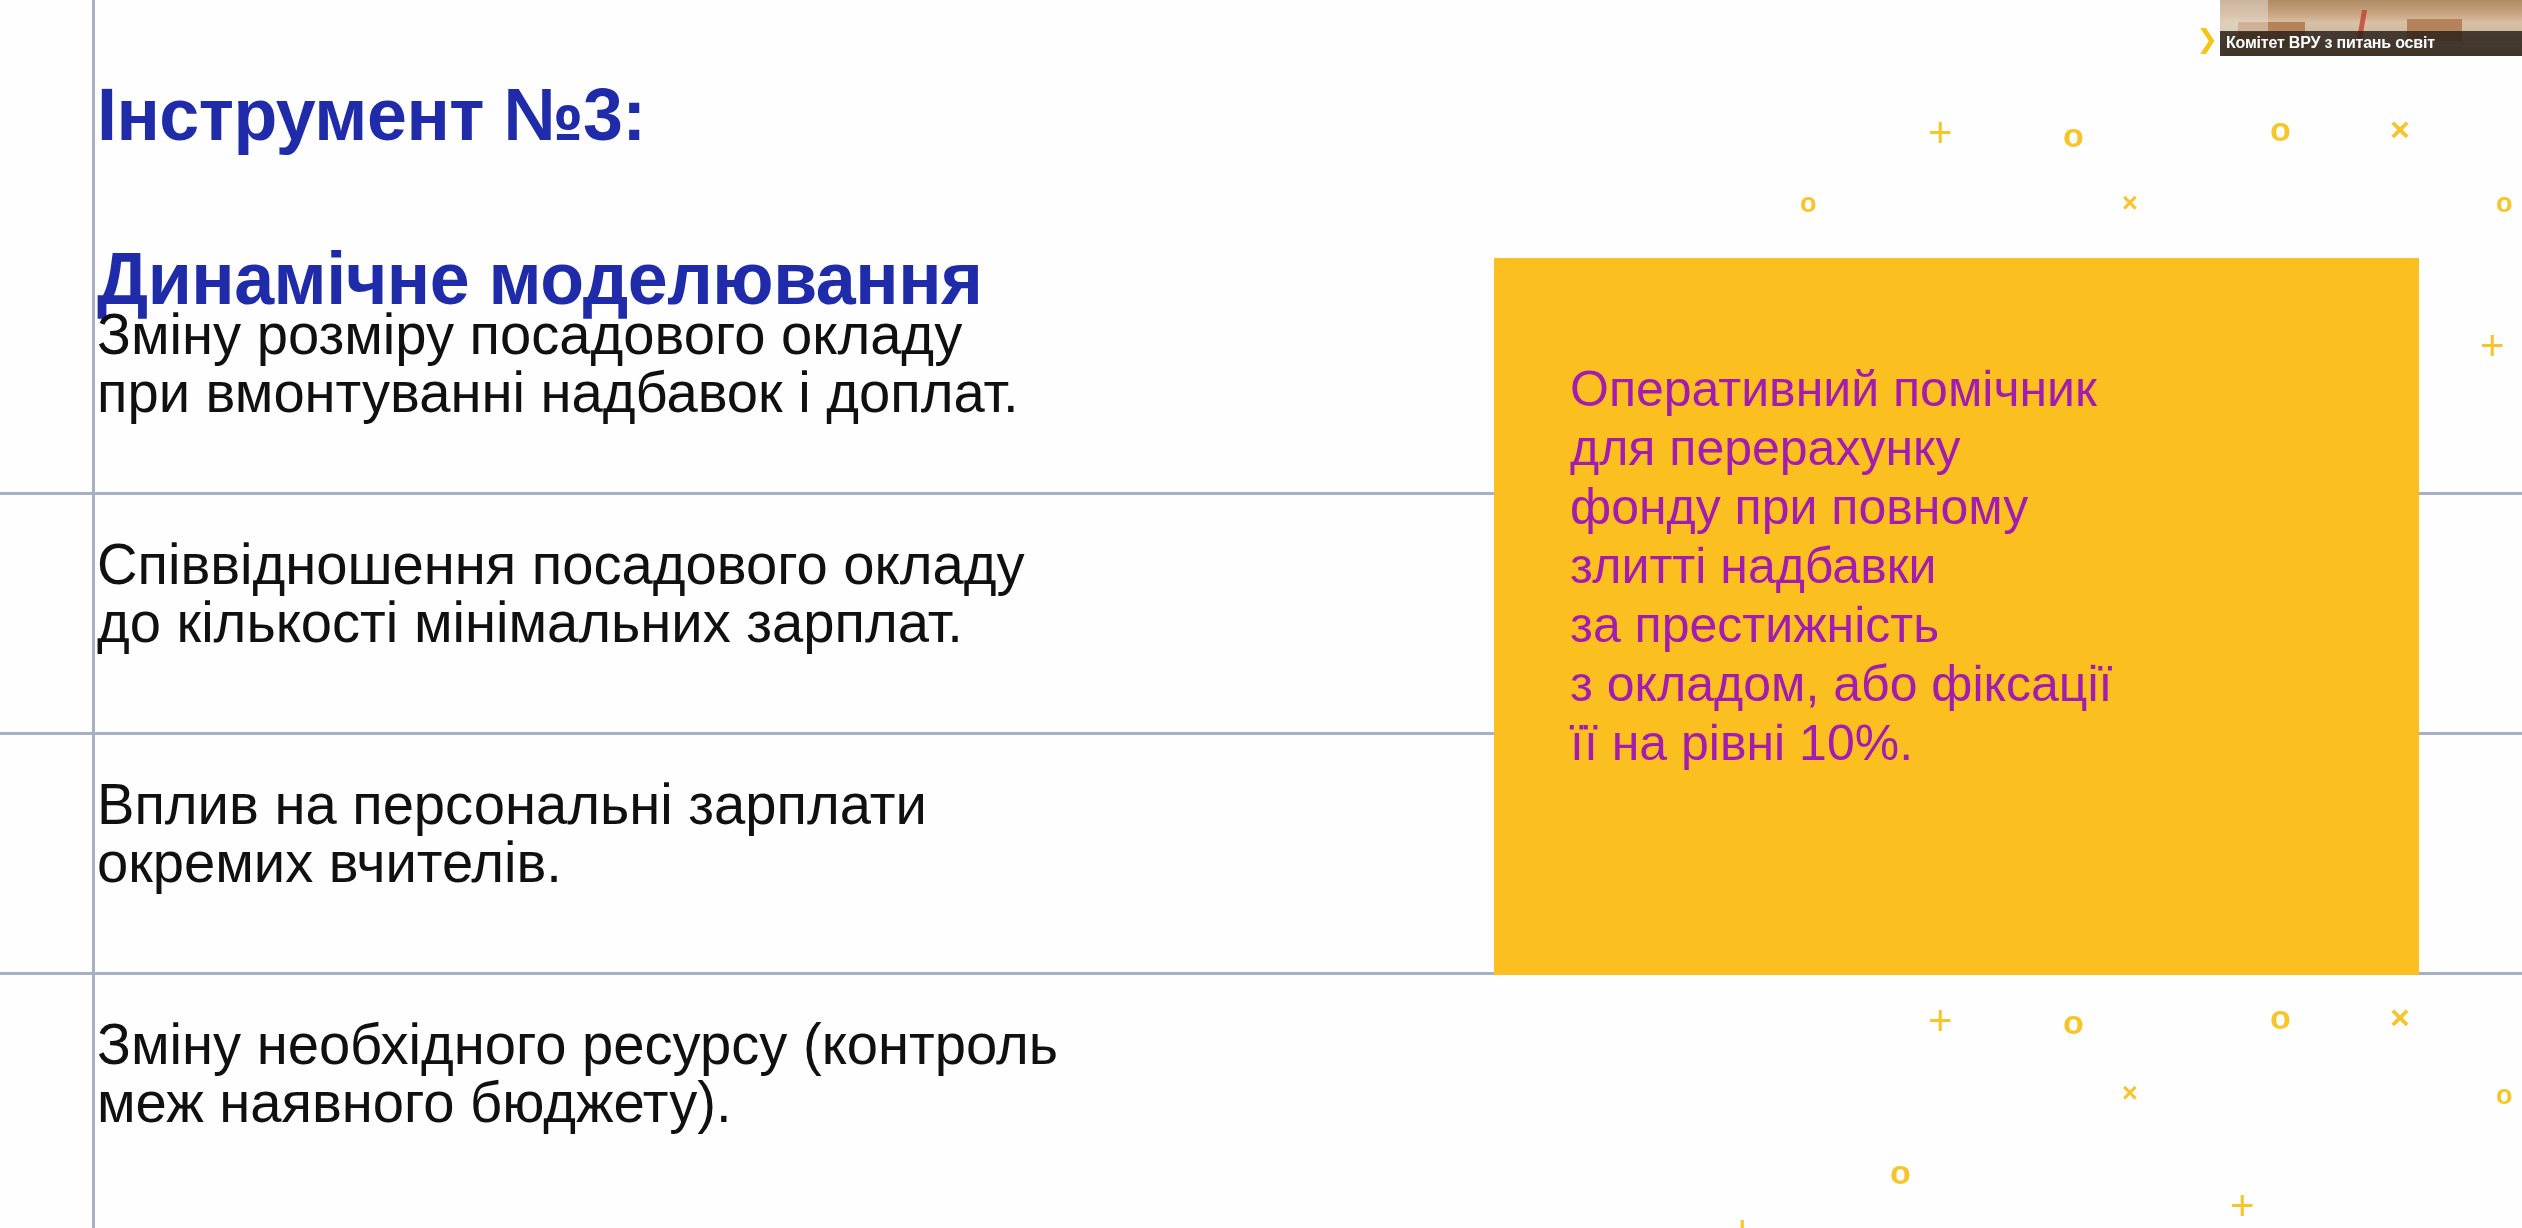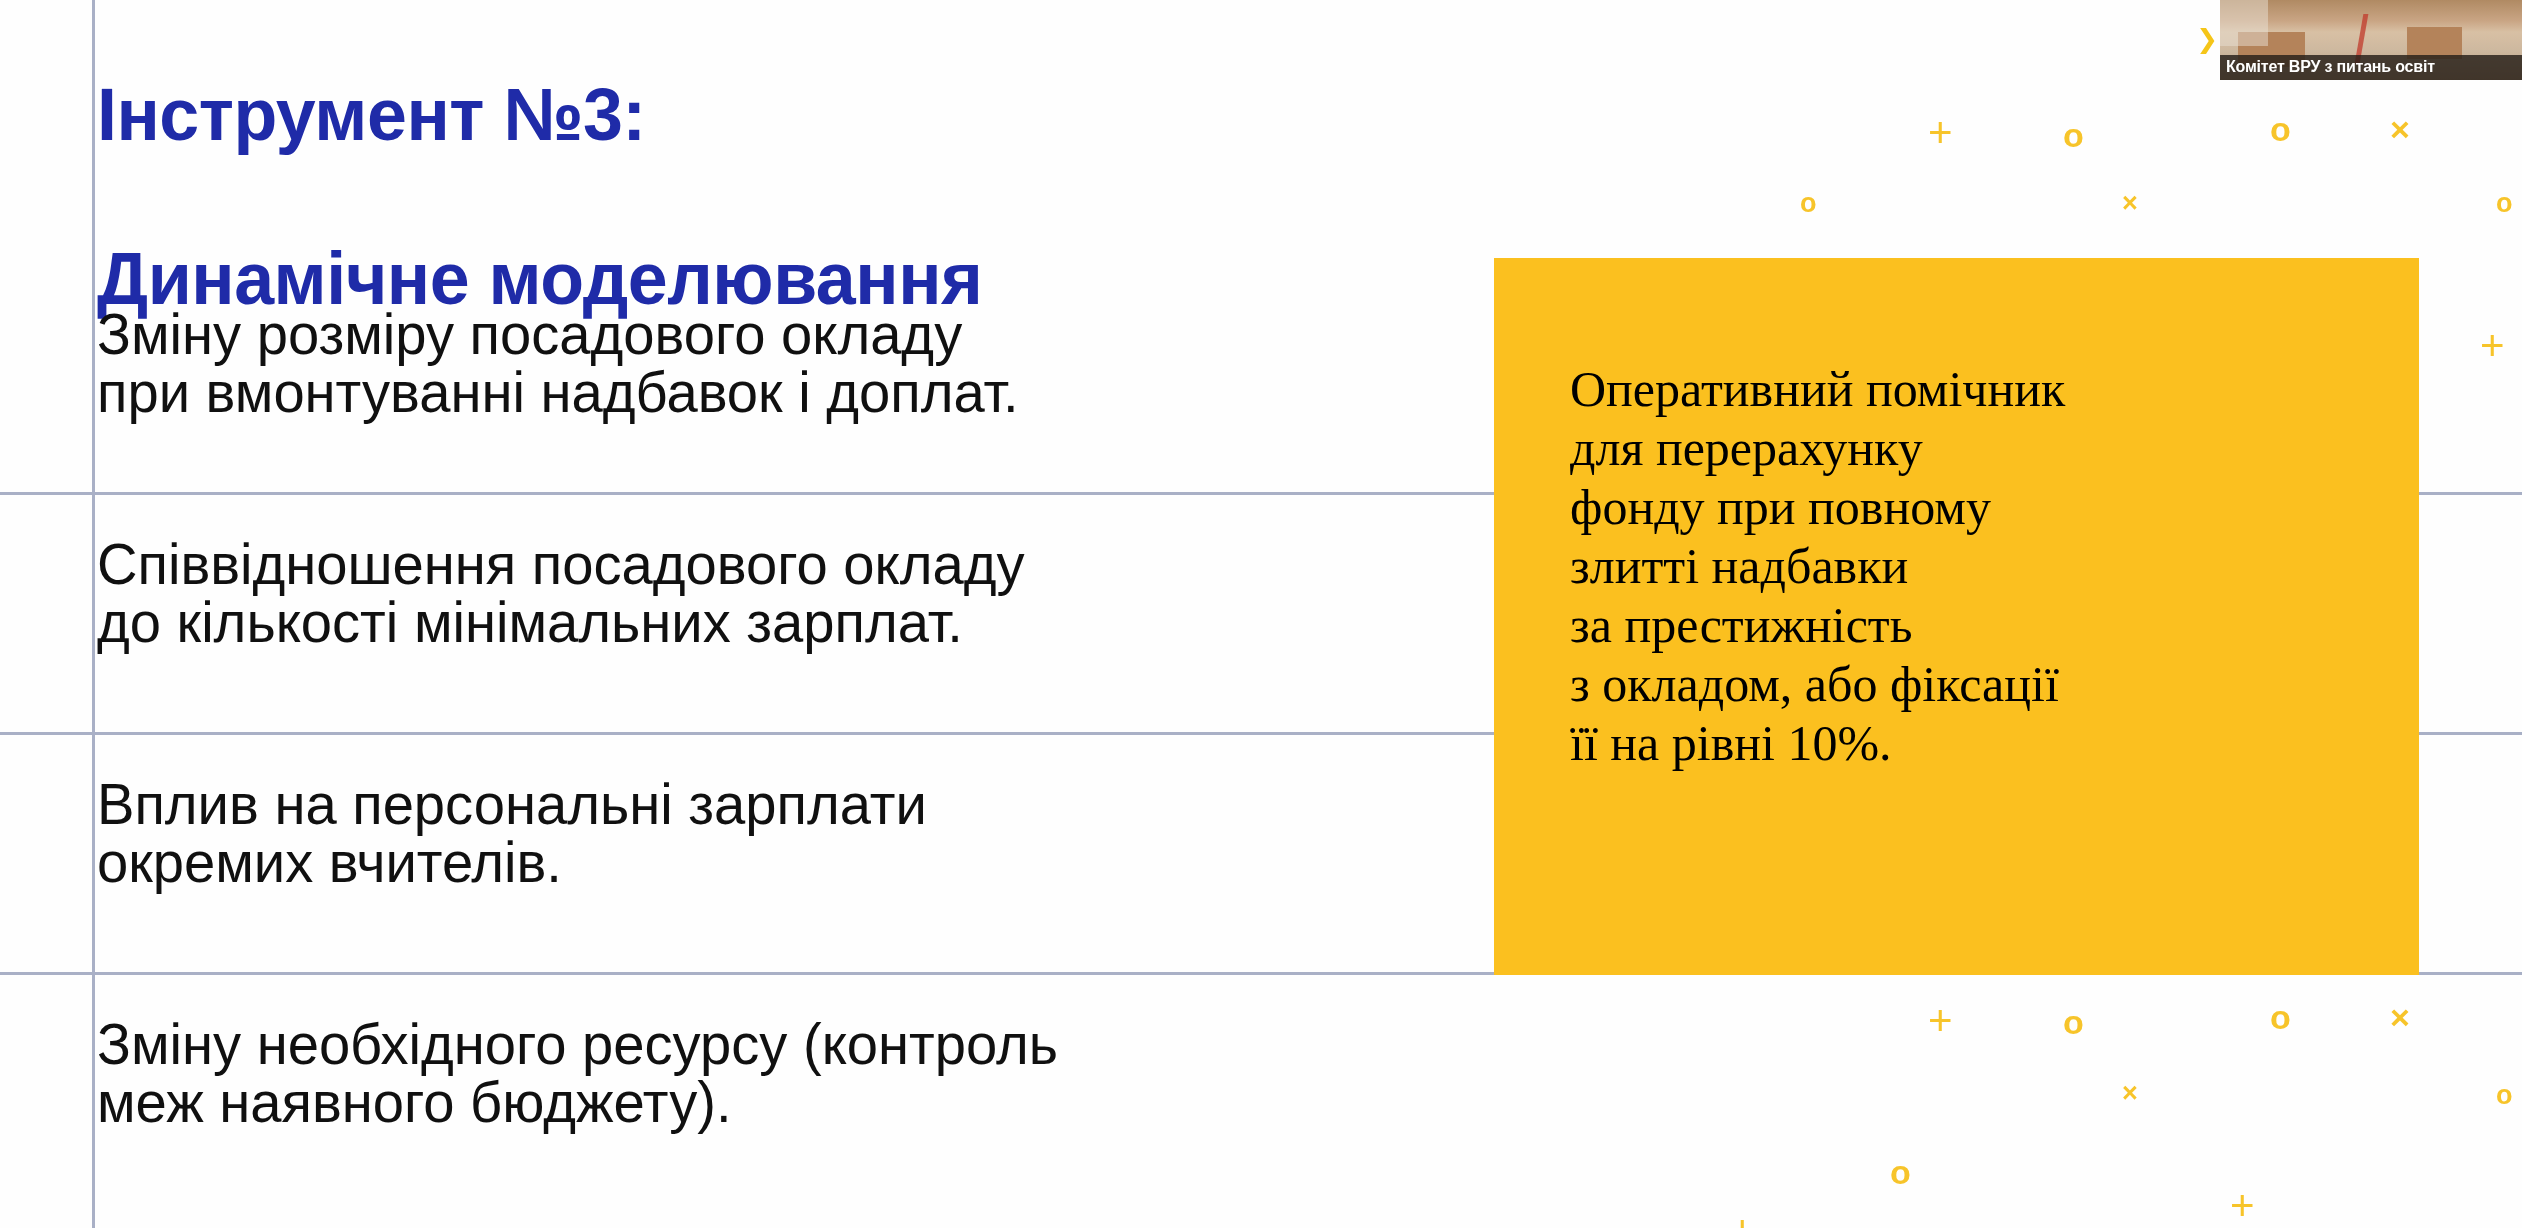--- a/index.html
+++ b/index.html
@@ -64,44 +64,43 @@
 
   
   .callout{
     position:absolute;
     left:1494px;top:258px;
     width:925px;height:717px;
     background:#fbc01f;
   }
   .callout-text{
     position:absolute;left:76px;top:102px;
-    color:#000000;
+    color:#a21caf;
     font-size:50px;
     line-height:1.18;
     white-space:pre-line;
     font-stretch:condensed;
-    font-family:Liberation Serif, serif;
   }
 
   
   .deco{
     position:absolute;
     color:#f7c42a;
     font-size:34px;
     font-weight:bold;
     line-height:1;
     user-select:none;
   }
   .deco.sm{font-size:27px;}
   .deco.plus{font-size:42px;font-weight:normal;}
 
   
   .thumb{
     position:absolute;right:0;top:0;
-    width:302px;height:80px;
+    width:302px;height:56px;
     overflow:hidden;
     background:#8c6a4a;
   }
   .thumb-img{
     position:absolute;inset:0;
     background:
       linear-gradient(180deg,#b08a63 0%,#c9a584 26%,#d8c0a4 40%,#cdb89f 64%,#b99c7c 100%);
   }
   .thumb-img::before{
     content:"";position:absolute;left:46%;top:18%;

